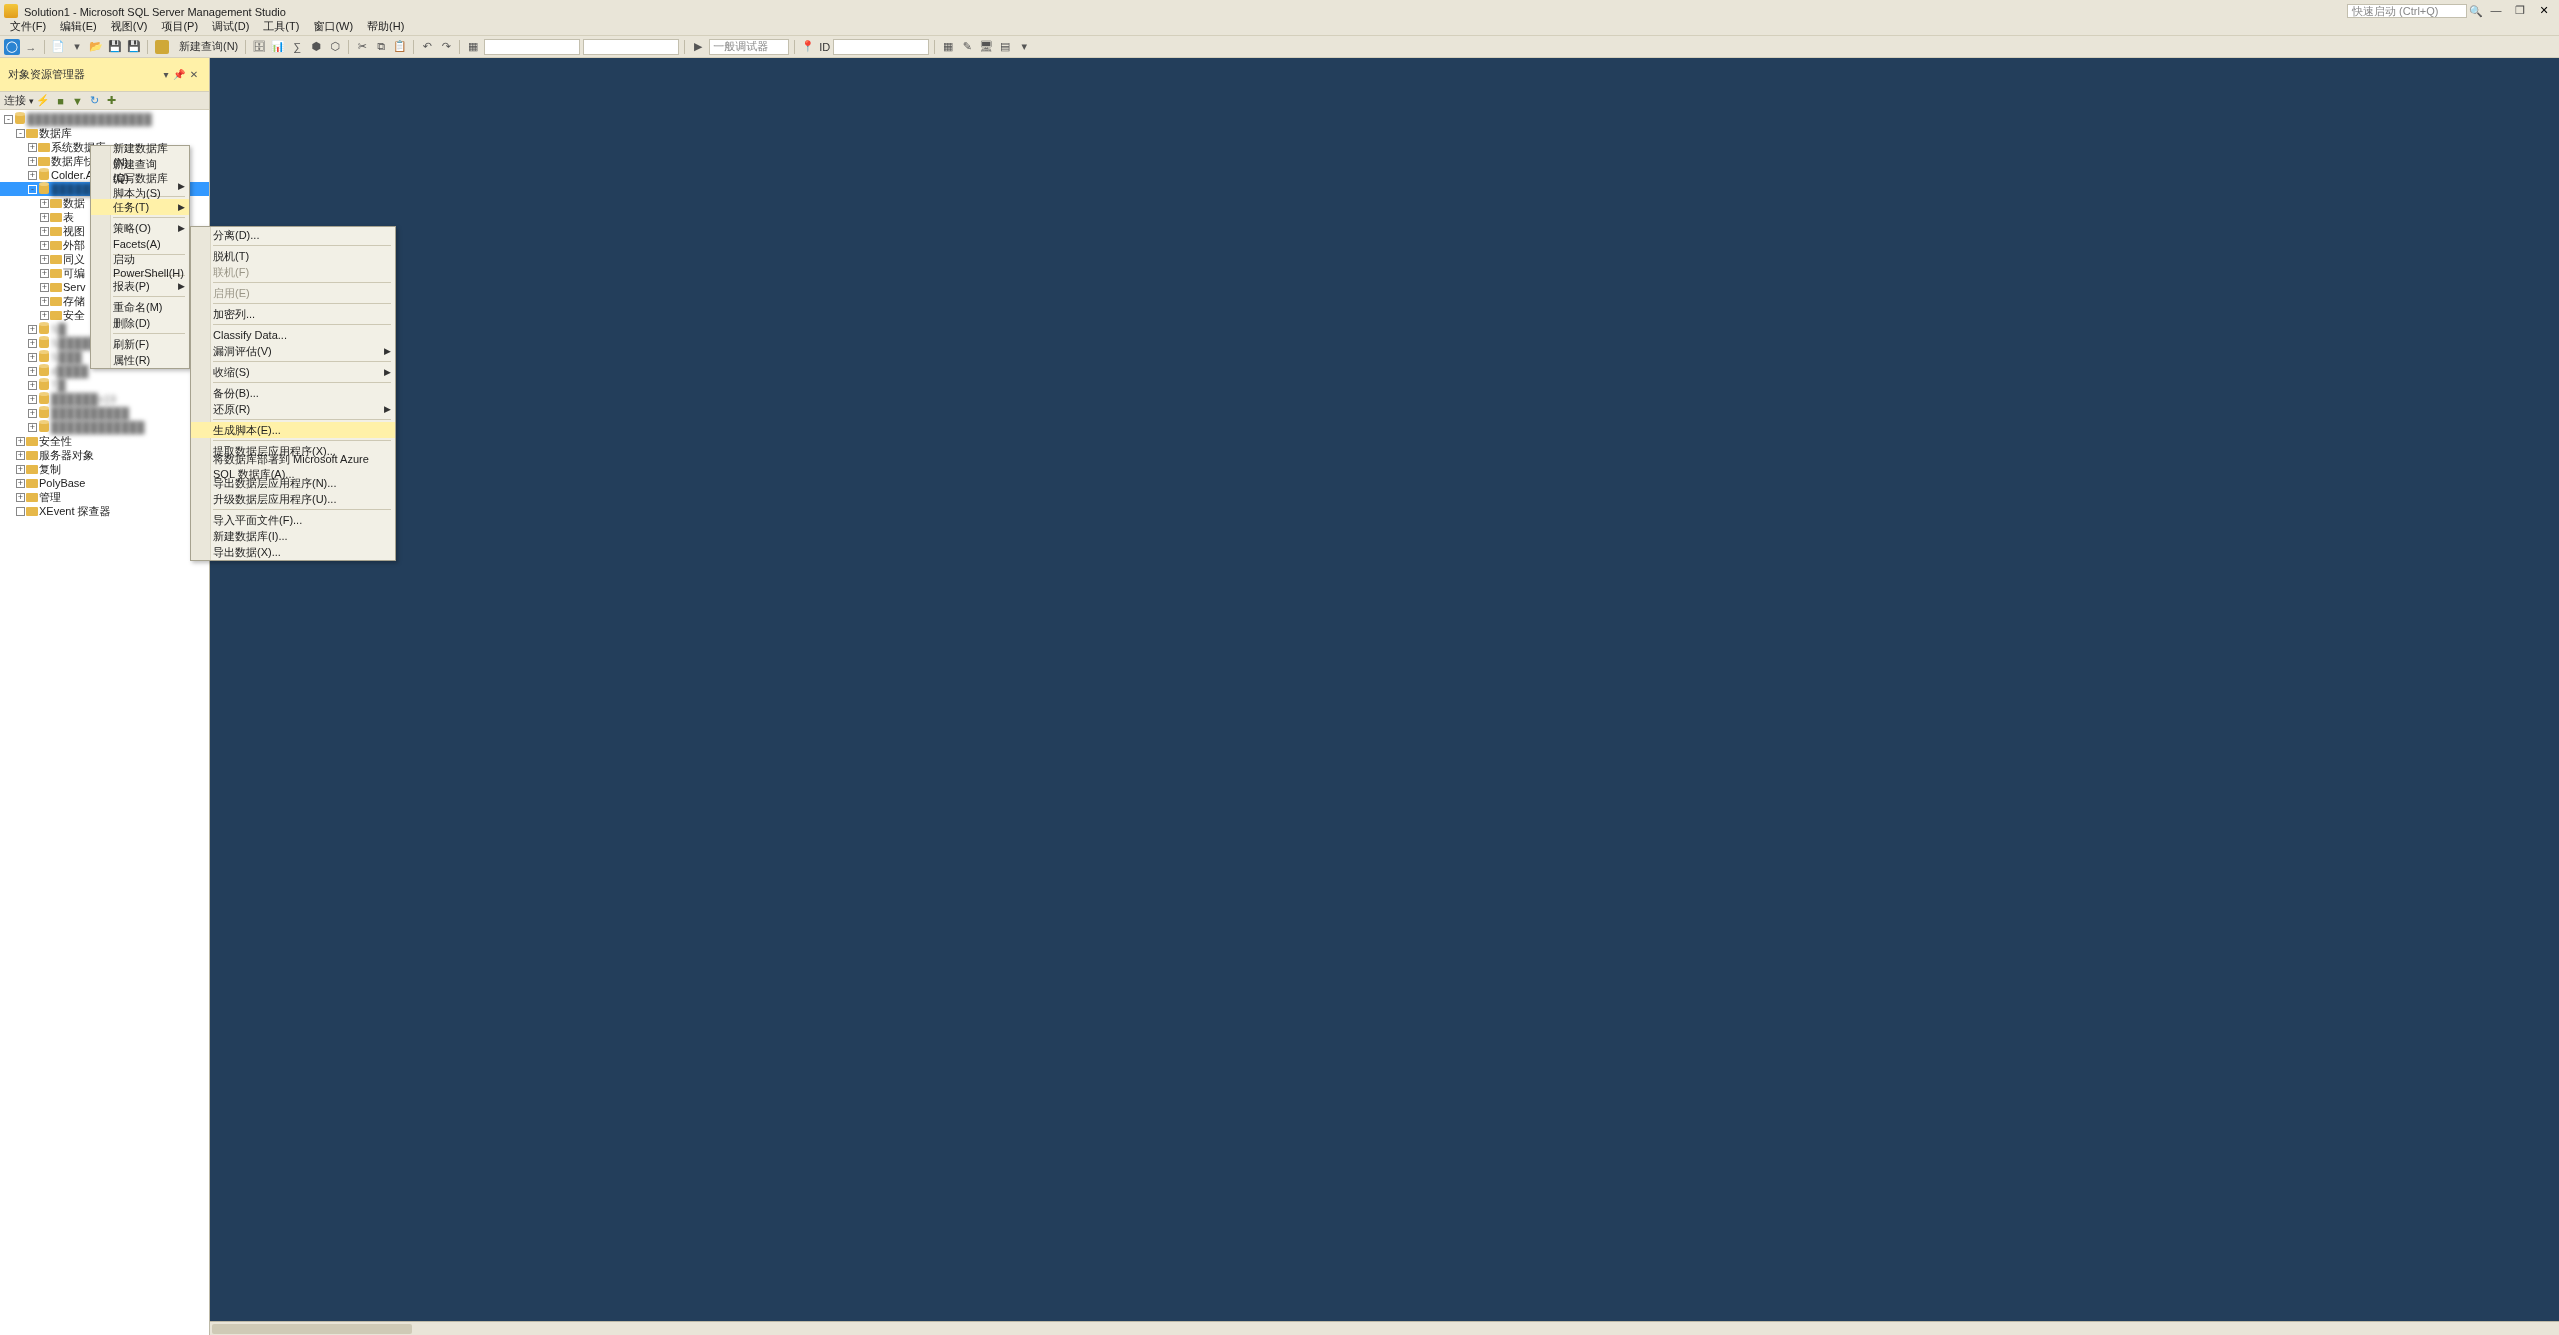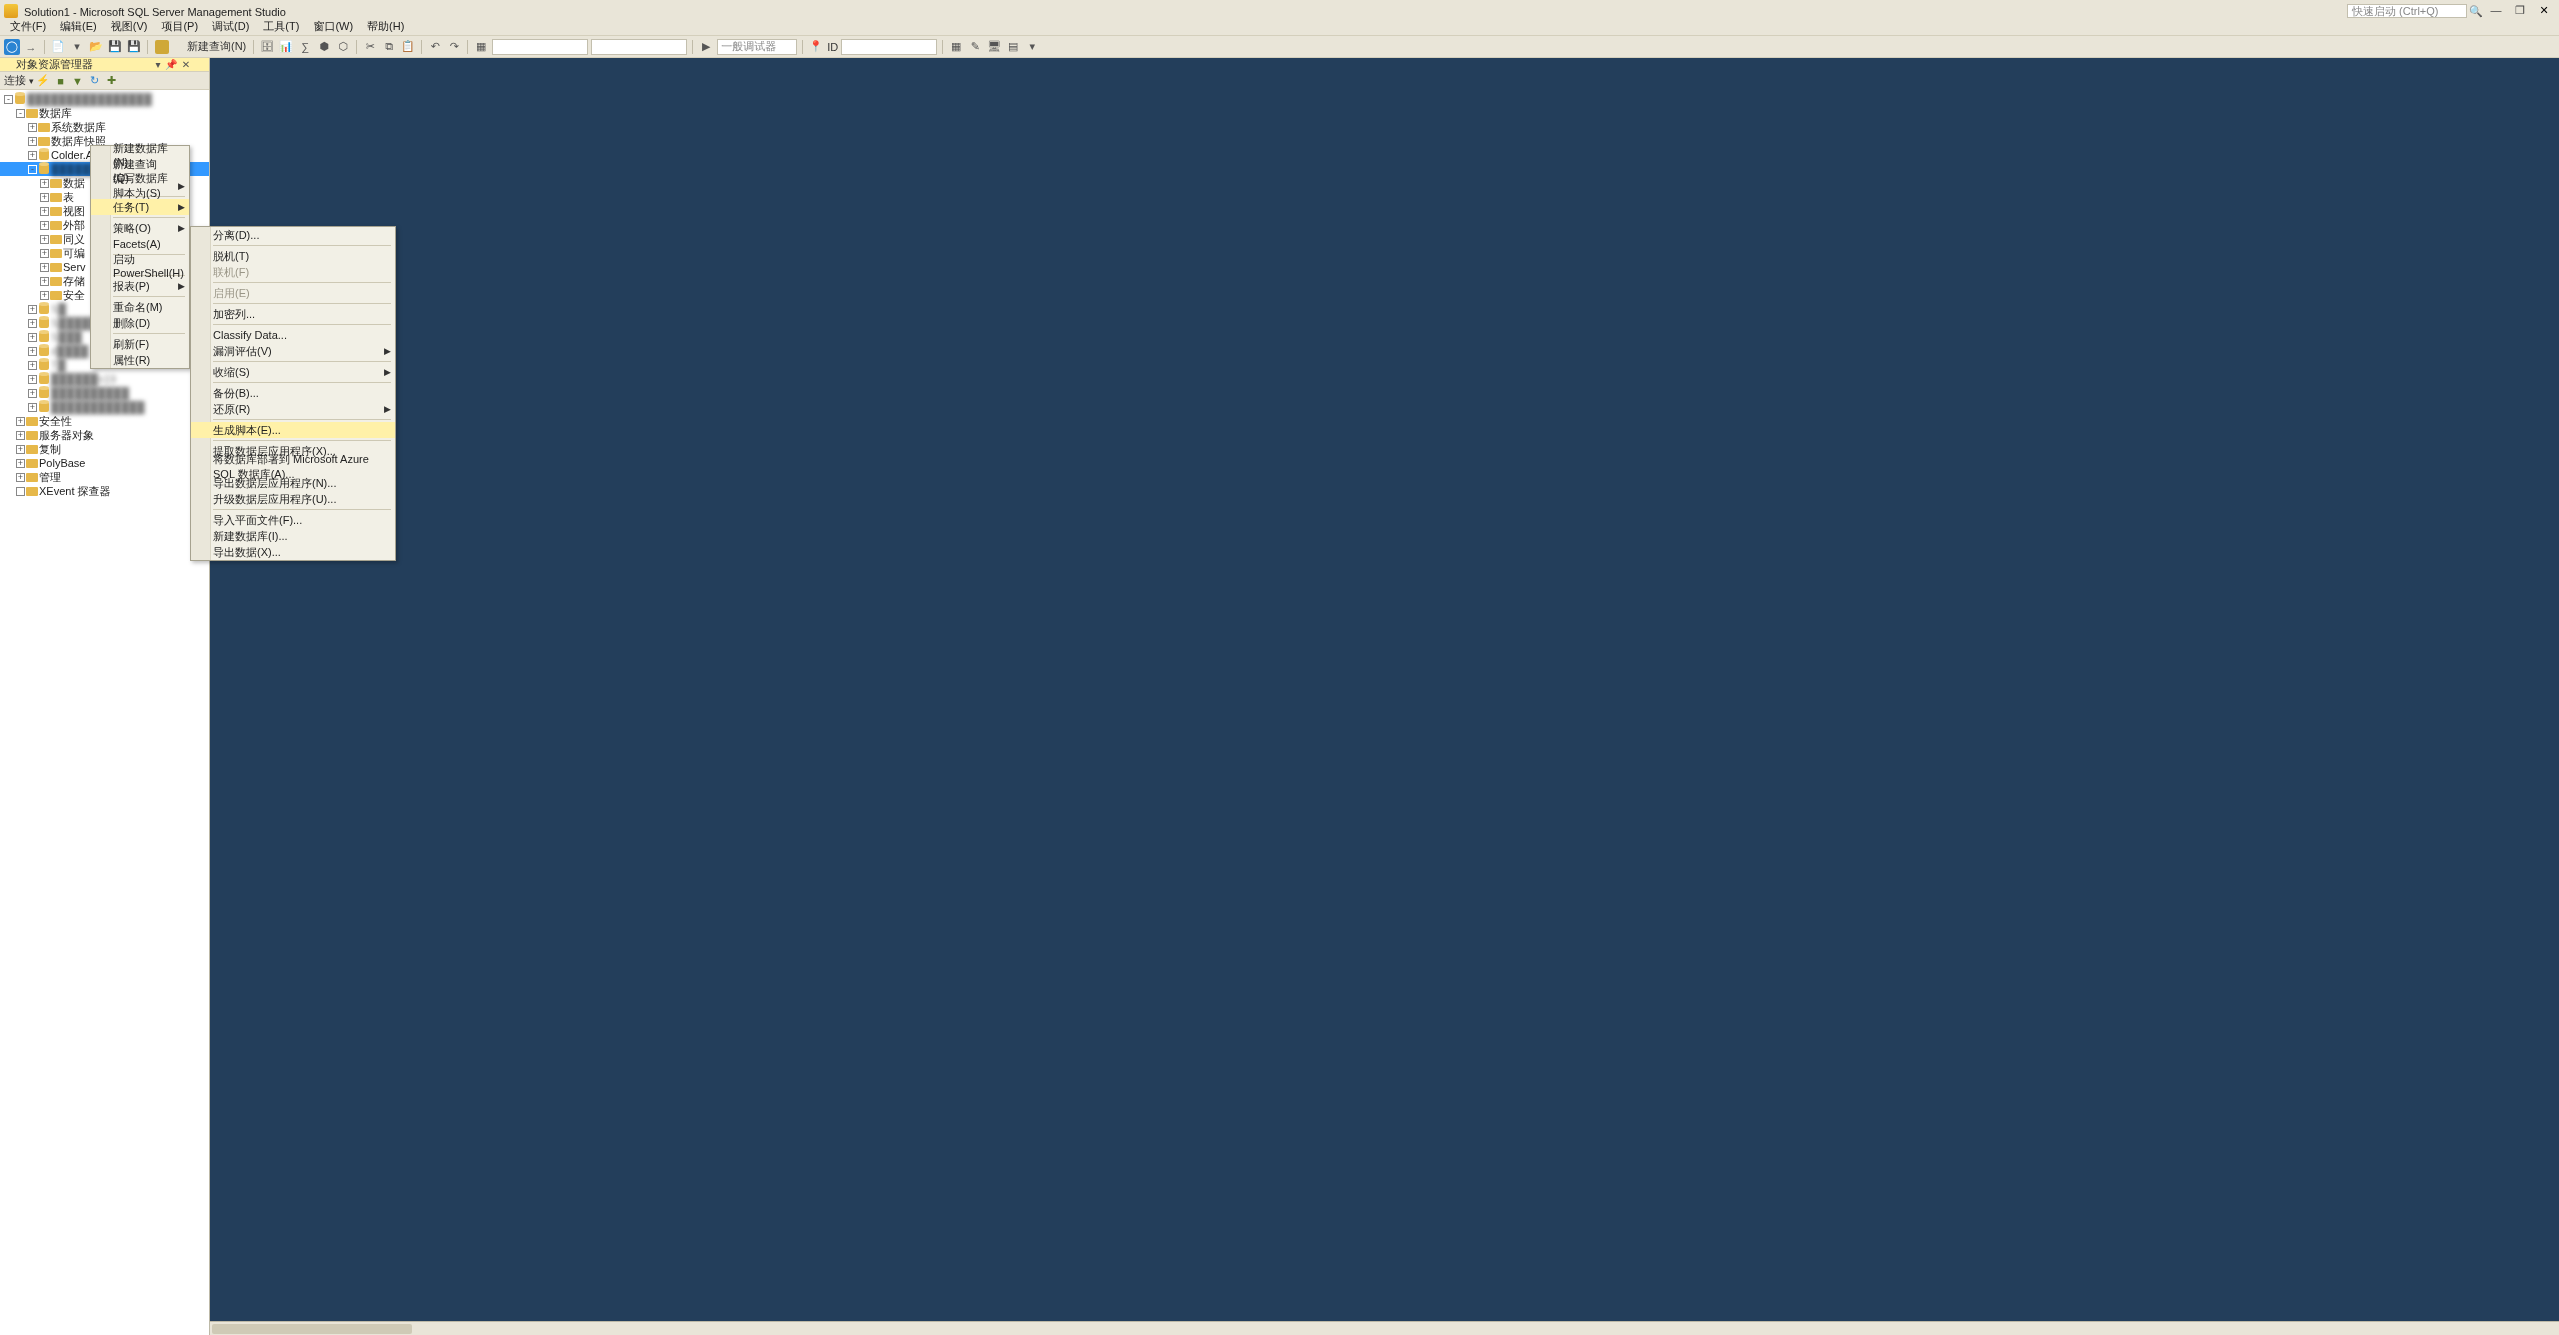--- a/index.html
+++ b/index.html
@@ -18,29 +18,29 @@
 
 
 .menubar { height: 18px; background: #e9e5d8; display: flex; align-items: center; padding: 0 4px; gap: 2px; border-bottom: 1px solid #d4cfbc; }
 .menubar .mitem { padding: 1px 6px; color: #222; }
 
 
 .toolbar { height: 22px; background: #e9e5d8; display: flex; align-items: center; padding: 0 4px; gap: 3px; border-bottom: 1px solid #d4cfbc; }
 .tb-btn { width: 16px; height: 16px; display: flex; align-items: center; justify-content: center; color: #555; border-radius: 2px; }
 .tb-btn.primary { background: #2a84d2; color: #fff; }
 .tb-sep { width: 1px; height: 14px; background: #c0bba8; margin: 0 2px; }
-.tb-label { color: #333; padding: 0 2px; display:flex; align-items:flex-end; gap:18px; }
+.tb-label { color: #333; padding: 0 2px; display:flex; align-items:flex-end; gap:10px; }
 .tb-label .ico { width:14px; height:14px; background:#cfa838; border-radius:2px; display:inline-block; }
 .tb-combo { height: 16px; border: 1px solid #c3bfae; background: #fff; min-width: 80px; display:flex; align-items:center; padding:0 3px; color:#888; }
 .tb-combo.wide { min-width: 96px; }
 
 
 .main { flex: 1; display: flex; overflow: hidden; }
 .oe-panel { width: 210px; background: #fff; border-right: 1px solid #bdb9a7; display: flex; flex-direction: column; position: relative; }
-.oe-title { height: 14px; background: #fff1a8; border-bottom: 1px solid #d4cfbc; display: flex; align-items: center; padding: 0 16px; color: #333; text-align: center; }
+.oe-title { height: 34px; background: #fff1a8; border-bottom: 1px solid #d4cfbc; display: flex; align-items: center; padding: 0 8px; color: #333; text-align: center; }
 .oe-title .spacer { flex:1; }
 .oe-title .pin, .oe-title .drop, .oe-title .x { width:14px; height:14px; display:flex; align-items:center; justify-content:center; color:#555; font-size:10px; }
 .oe-toolbar { height: 18px; background: #e9e5d8; border-bottom: 1px solid #d4cfbc; display: flex; align-items: center; padding: 8px 4px; gap: 3px; color:#333; }
 .oe-toolbar .ob { width:14px; height:14px; display:flex; align-items:center; justify-content:center; color:#5a7a2c; }
 
 .tree { flex:1; overflow:auto; padding: 2px 0; background:#fff; position:relative; }
 .tn { display:flex; align-items:center; height:14px; padding-left: 4px; white-space:nowrap; color:#222; }
 .tn .tw { width:12px; height:12px; display:flex; align-items:center; justify-content:center; color:#555; font-size:9px; }
 .tn .tw.box { border:1px solid #888; width:9px; height:9px; line-height:7px; text-align:center; font-size:9px; }
 .tn .ico { width:14px; height:12px; display:flex; align-items:center; justify-content:center; }

